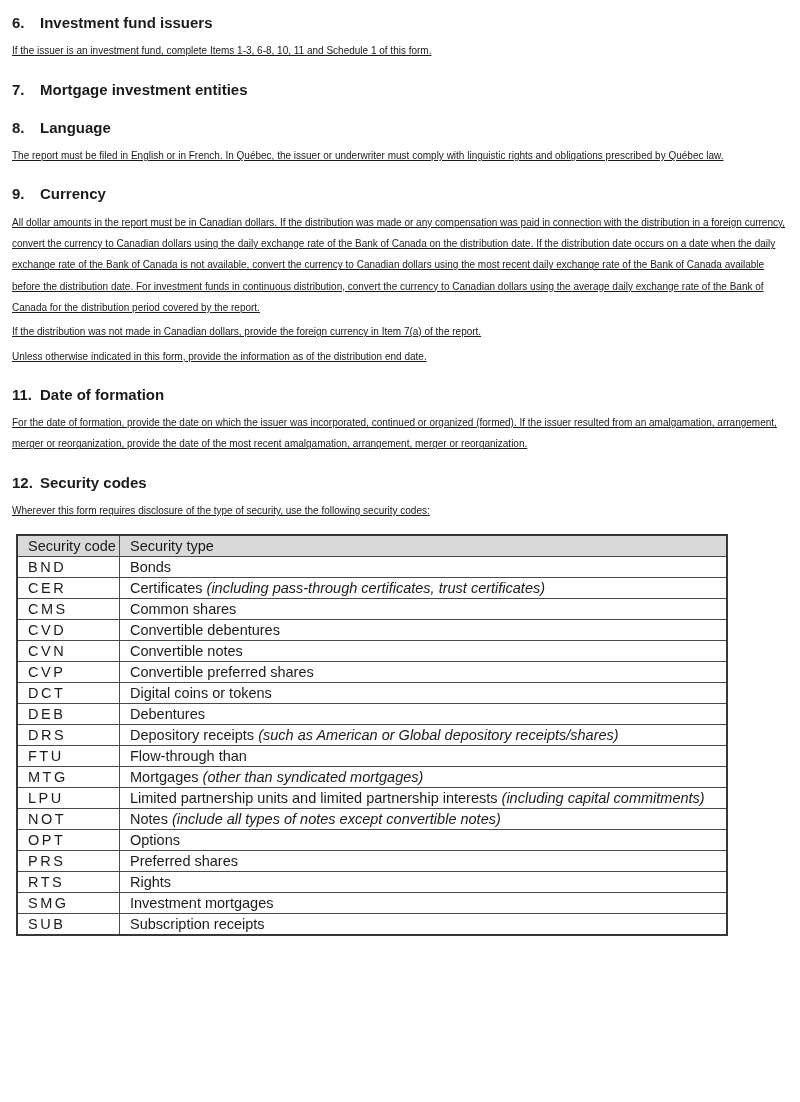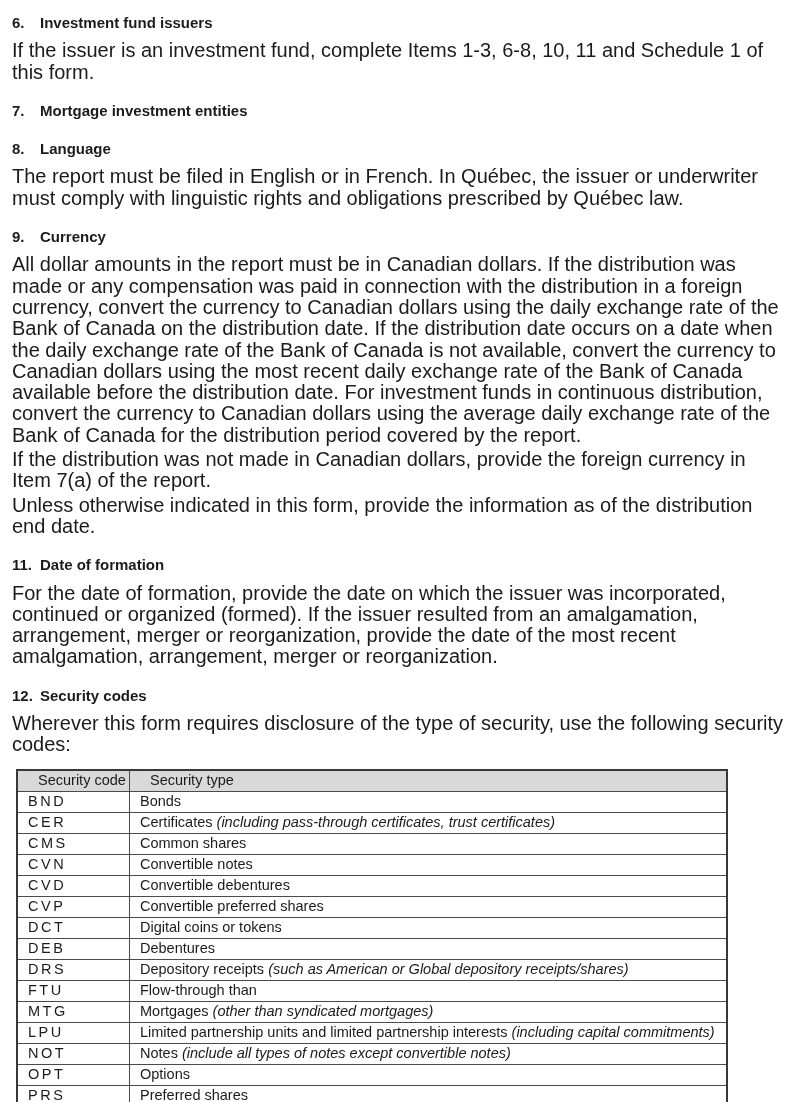--- a/index.html
+++ b/index.html
@@ -29,23 +29,24 @@
   }
   .section:first-child .section-heading {
     margin-top: 0;
   }
   .section-heading .num {
     display: inline-block;
     min-width: 28px;
     flex: 0 0 auto;
   }
   p.body-text {
-    font-size: 20px;
+    font-size: 10px;
     line-height: 21.3px;
     margin: 0 0 3px 0;
+    text-decoration: underline;
   }
   
   table.codes {
     border-collapse: collapse;
     margin: 13px 0 0 4px;
     width: 712px;
     table-layout: fixed;
     border: 2px solid #383838;
   }
   table.codes th,
@@ -56,21 +57,20 @@
     line-height: 16.8px;
     text-align: left;
     font-weight: 400;
     vertical-align: middle;
     height: 18px;
     overflow: hidden;
     white-space: nowrap;
   }
   table.codes thead th {
     background: #d9d9d9;
-    padding-left: 20px;
   }
   .code-col {
     width: 81px;
   }
   td.code-cell {
     letter-spacing: 2.5px;
   }
   td.type-cell em {
   }
 </style>
@@ -141,28 +141,28 @@
         </tr>
         <tr>
           <td class="code-cell">CER</td>
           <td class="type-cell"><span>Certificates</span> <em>(including pass-through certificates, trust certificates)</em></td>
         </tr>
         <tr>
           <td class="code-cell">CMS</td>
           <td class="type-cell"><span>Common shares</span></td>
         </tr>
         <tr>
+          <td class="code-cell">CVD</td>
+          <td class="type-cell"><span>Convertible debentures</span></td>
+        </tr>
+        <tr>
           <td class="code-cell">CVN</td>
           <td class="type-cell"><span>Convertible notes</span></td>
         </tr>
         <tr>
-          <td class="code-cell">CVD</td>
-          <td class="type-cell"><span>Convertible debentures</span></td>
-        </tr>
-        <tr>
           <td class="code-cell">CVP</td>
           <td class="type-cell"><span>Convertible preferred shares</span></td>
         </tr>
         <tr>
           <td class="code-cell">DCT</td>
           <td class="type-cell"><span>Digital coins or tokens</span></td>
         </tr>
         <tr>
           <td class="code-cell">DEB</td>
           <td class="type-cell"><span>Debentures</span></td>

